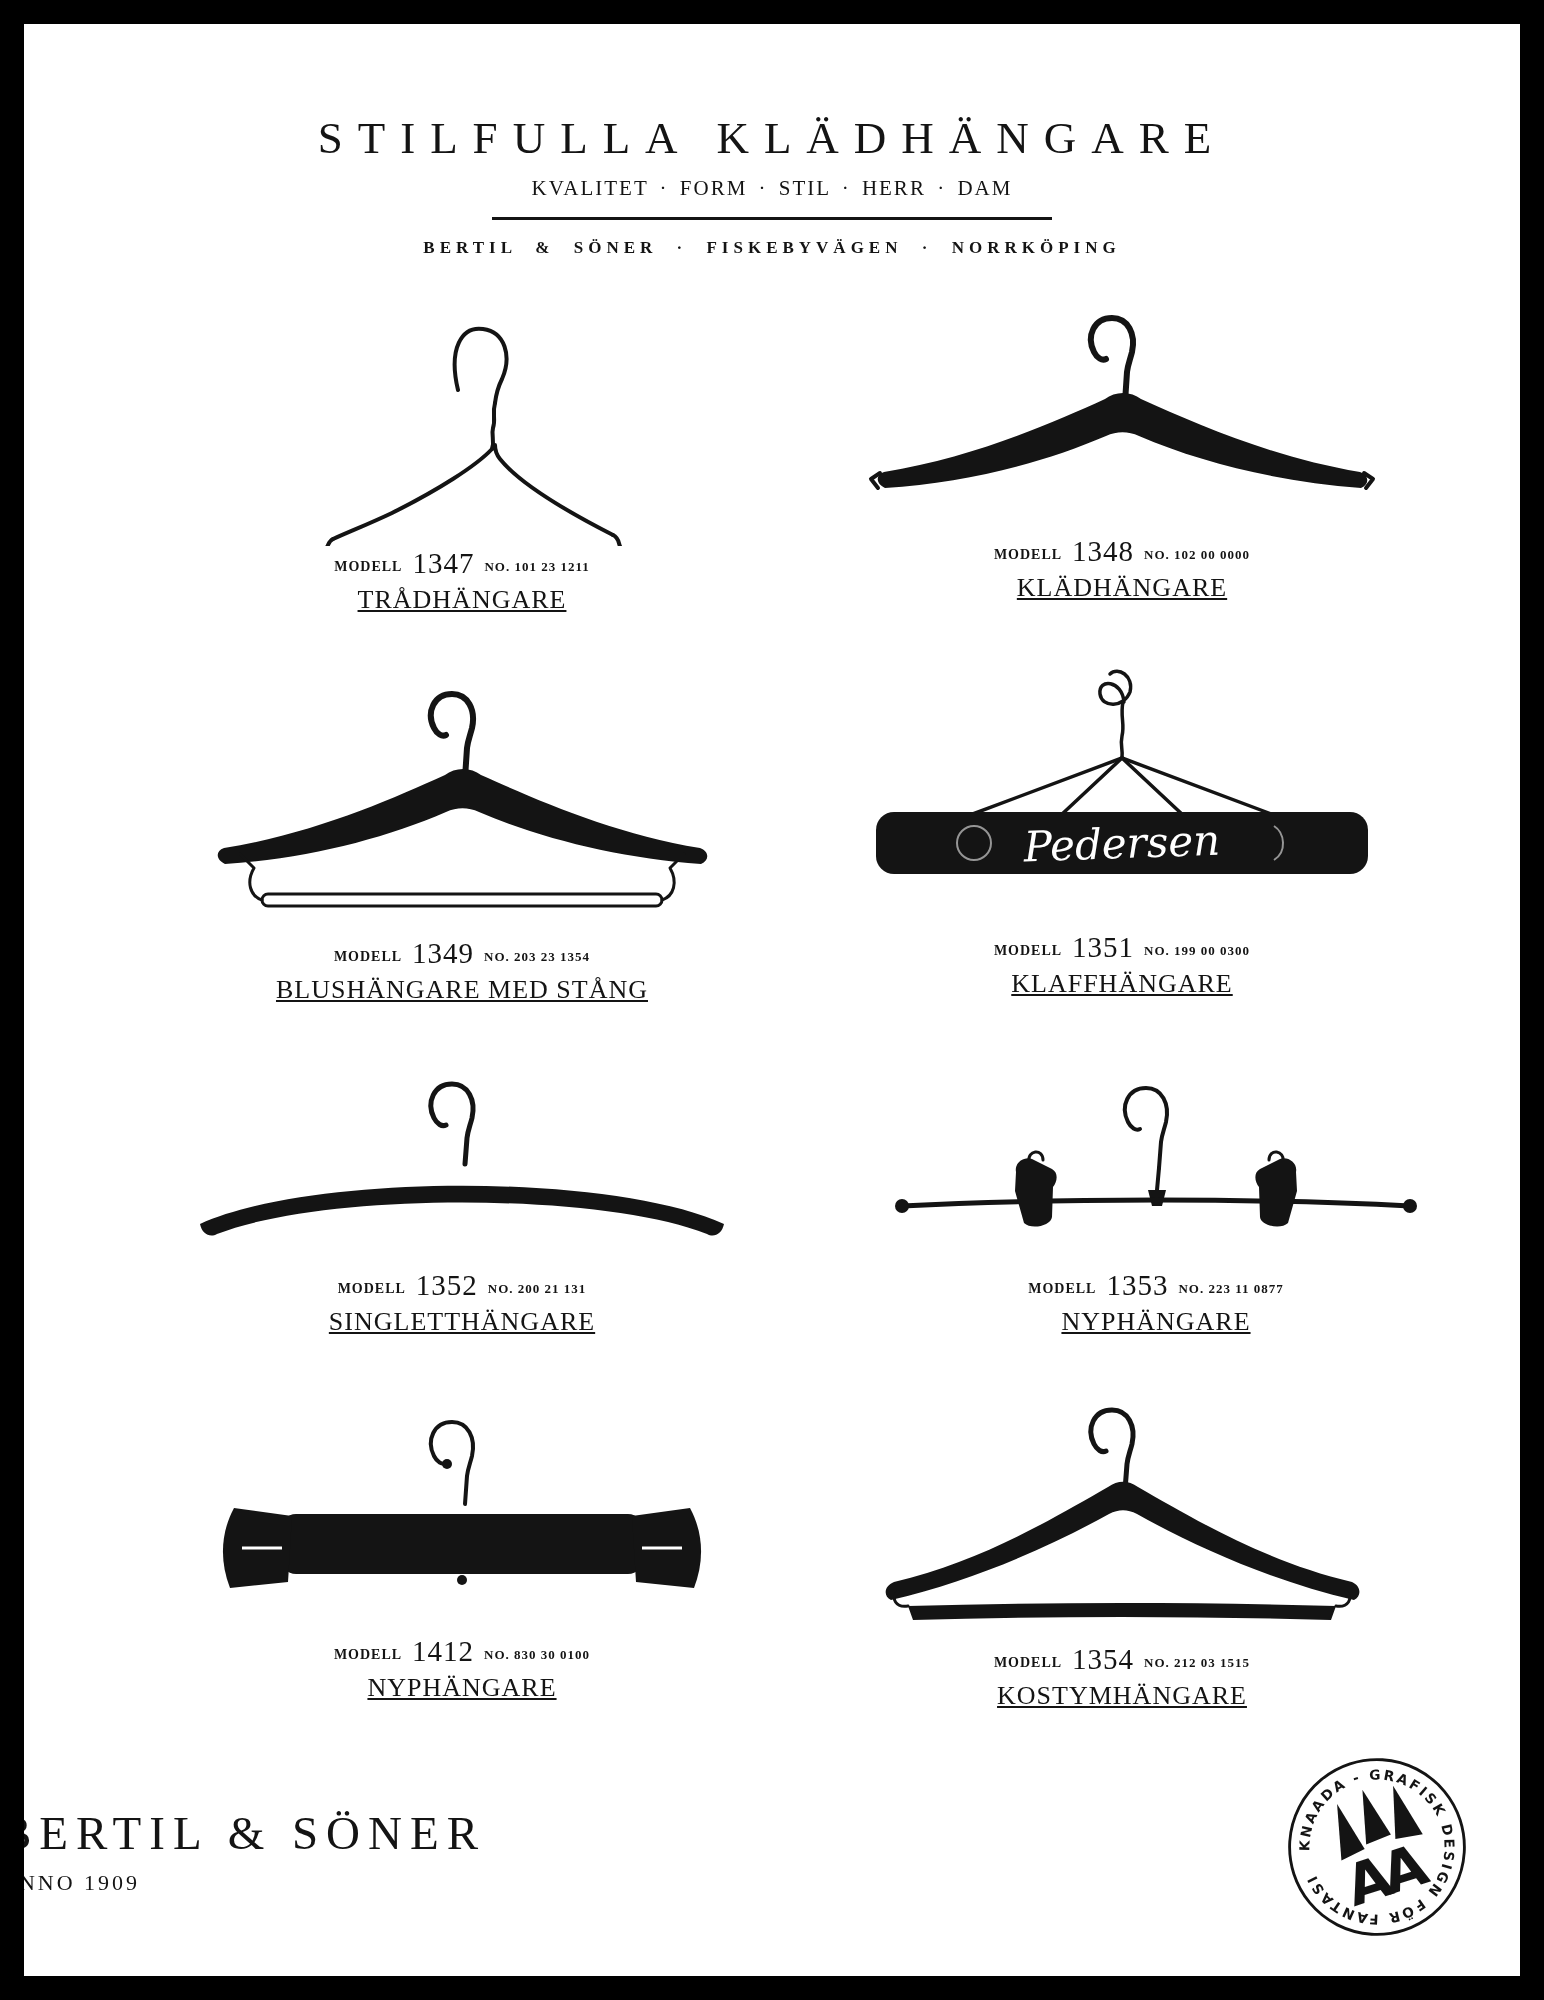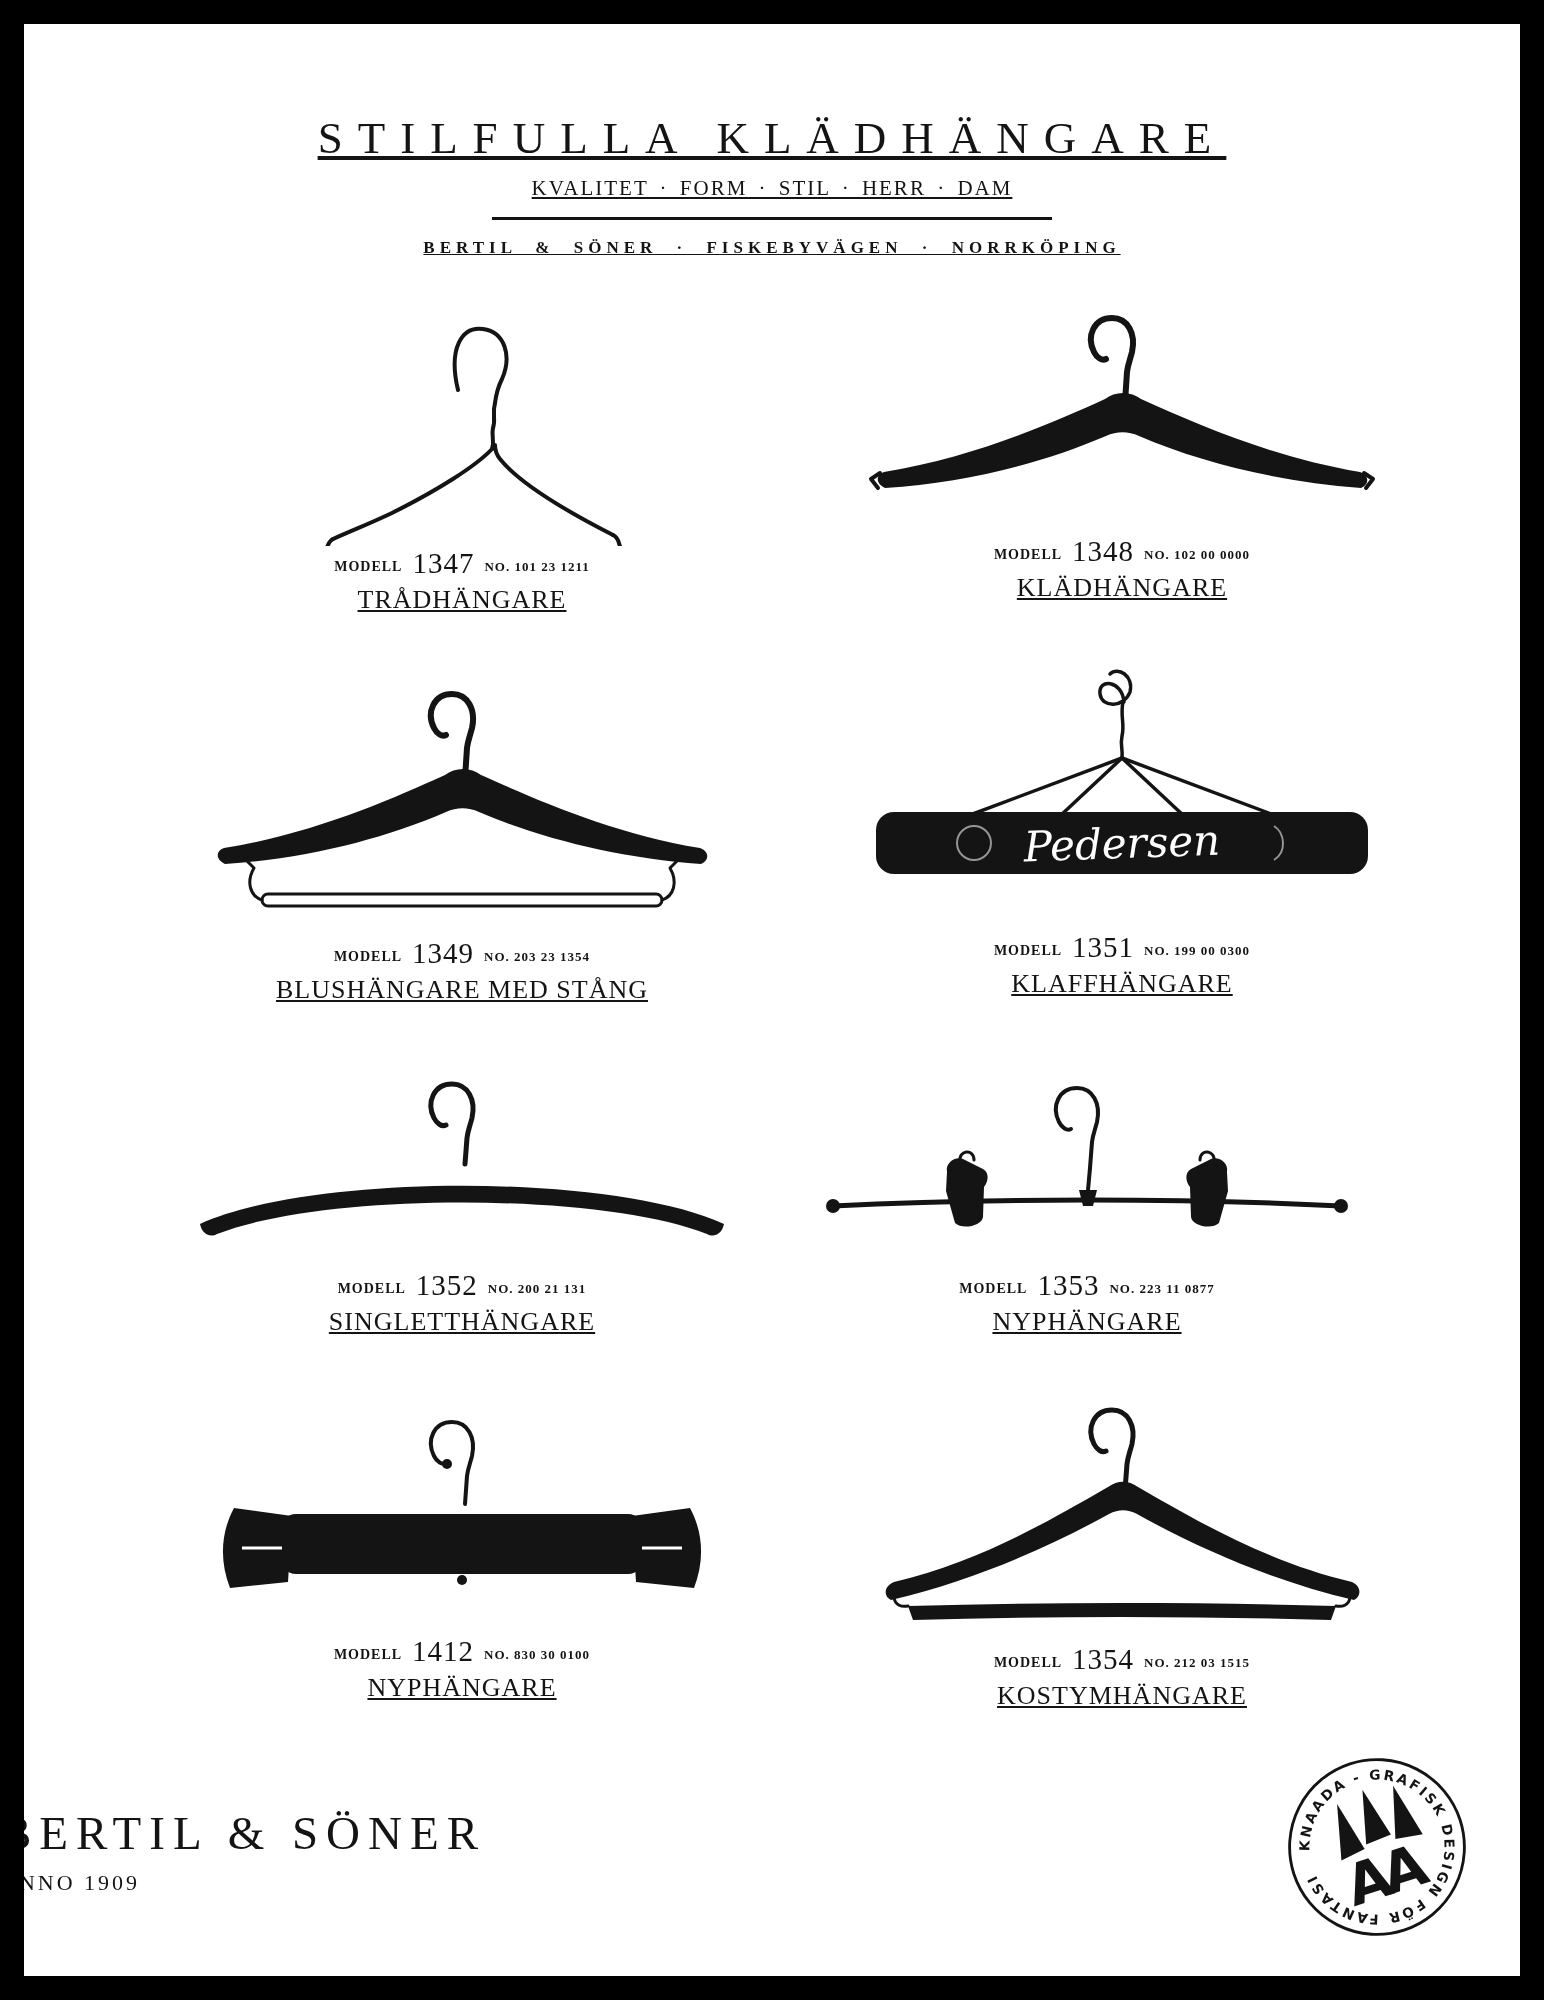--- a/index.html
+++ b/index.html
@@ -1,20 +1,20 @@
 <!DOCTYPE html>
 <html><head>
 <meta charset="utf-8">
 <style>
   html,body{margin:0;padding:0;background:#2a2a2a;}
   .page{position:relative;width:1544px;height:2000px;background:#fff;overflow:hidden;
         font-family:"Liberation Serif",serif;color:#141414;}
   .frame{position:absolute;inset:0;border:24px solid #000;pointer-events:none;z-index:5;}
   
-  .title-block{position:absolute;top:112px;left:0;width:100%;text-align:center;text-decoration:underline;}
+  .title-block{position:absolute;top:112px;left:0;width:100%;text-align:center;}
   .title{font-size:45px;font-weight:400;letter-spacing:15px;margin:0;}
   .subtitle{font-size:21px;letter-spacing:2px;word-spacing:4px;margin-top:12px;}
   .rule{width:560px;height:3px;background:#141414;margin:16px auto 0 auto;}
   .byline{font-size:17px;font-weight:700;letter-spacing:5px;word-spacing:10px;margin-top:18px;}
   
   .cell{position:absolute;width:620px;margin:0;text-align:center;}
   .cell svg{display:block;margin:0 auto;}
   .caption{margin-top:2px;}
   .model-line{line-height:30px;}
   .modell{font-size:14px;font-weight:700;letter-spacing:1px;vertical-align:2px;}
@@ -139,21 +139,21 @@
     <figcaption class="caption">
       <div class="model-line">
         <span class="modell">MODELL</span>
         <span class="num">1352</span>
         <span class="no">NO. 200 21 131</span>
       </div>
       <div class="name-line">SINGLETTHÄNGARE</div>
     </figcaption>
   </figure>
 
-  <figure class="cell" style="left:777px;top:1040px">
+  <figure class="cell" style="left:846px;top:1040px">
     <svg width="600" height="228" viewBox="0 0 600 228">
       <path class="ink-stroke" stroke-width="4" d="M303,128 L305,102 C306,94 308,90 310,82 C314,64 306,48 290,48 C272,48 264,66 272,82 C275,88 280,91 284,89"></path>
       <path class="ink-stroke" stroke-width="4" d="M303,128 L301,150"></path>
       <path class="ink-fill" d="M292,150 h18 l-4,16 h-10 Z"></path>
       <path class="ink-stroke" stroke-width="5" d="M46,166 C200,158 400,158 554,166"></path>
       <circle class="ink-fill" cx="46" cy="166" r="7"></circle>
         <circle class="ink-fill" cx="554" cy="166" r="7"></circle>
       <path class="ink-stroke" stroke-width="3" d="M173,122 c-2,-12 14,-14 14,-2"></path>
       <path class="ink-fill" d="M160,132 C158,122 170,115 178,120 L196,129 C203,133 201,142 197,147 L196,177 C195,186 175,190 168,183 L159,151 Z"></path>
       <path class="ink-stroke" stroke-width="3" d="M427,122 c2,-12 -14,-14 -14,-2"></path>

